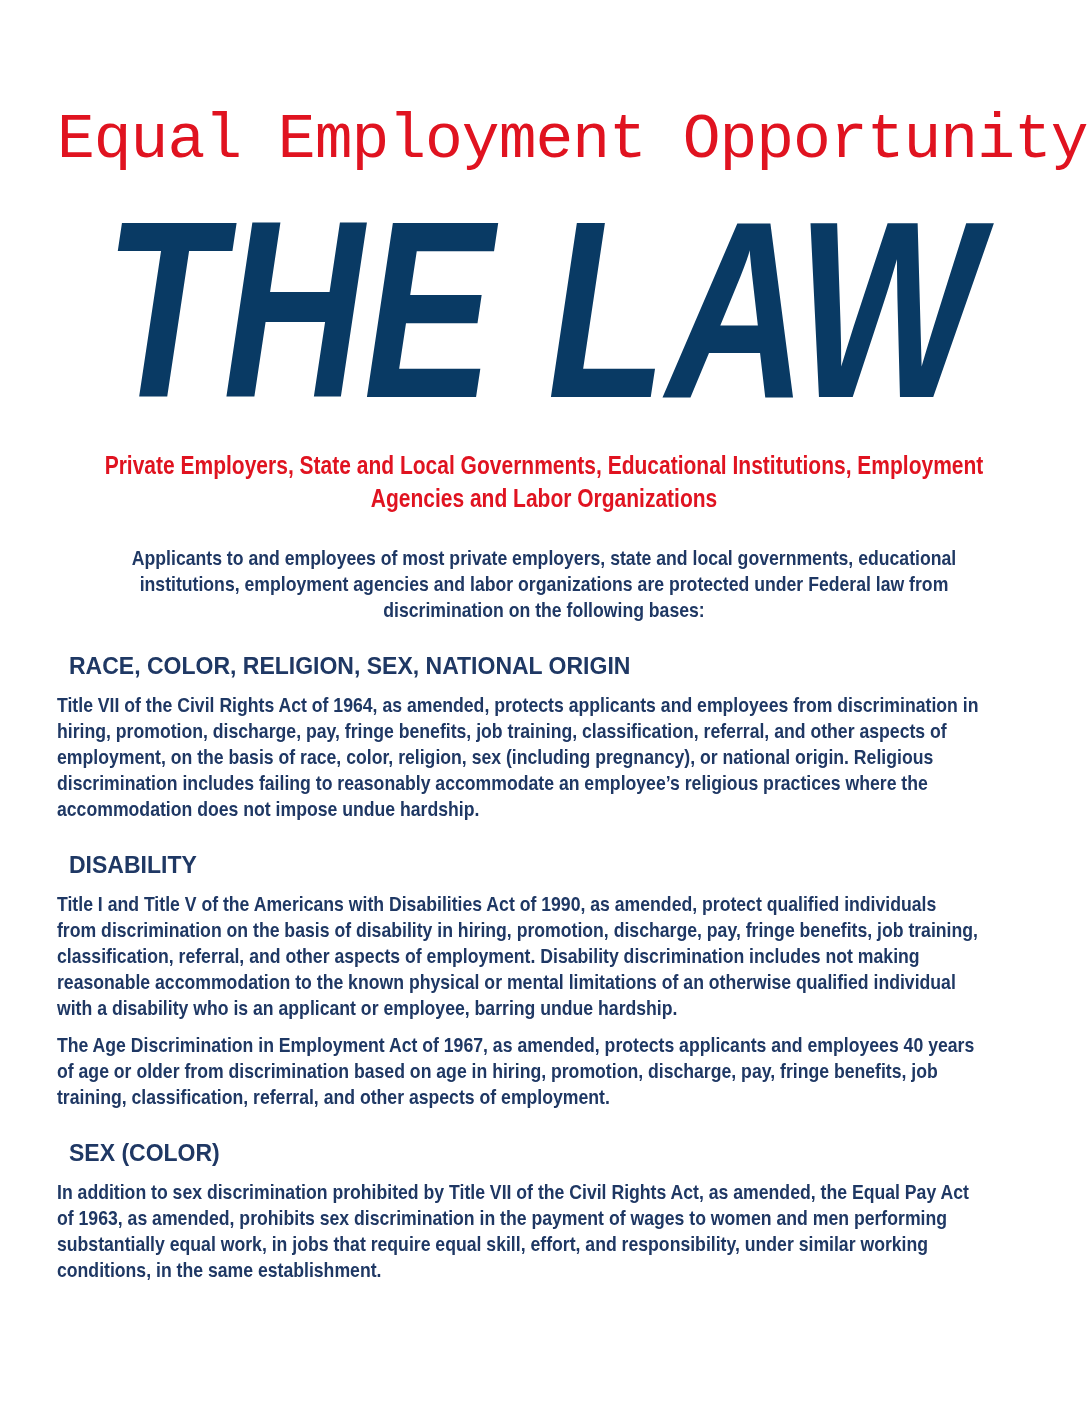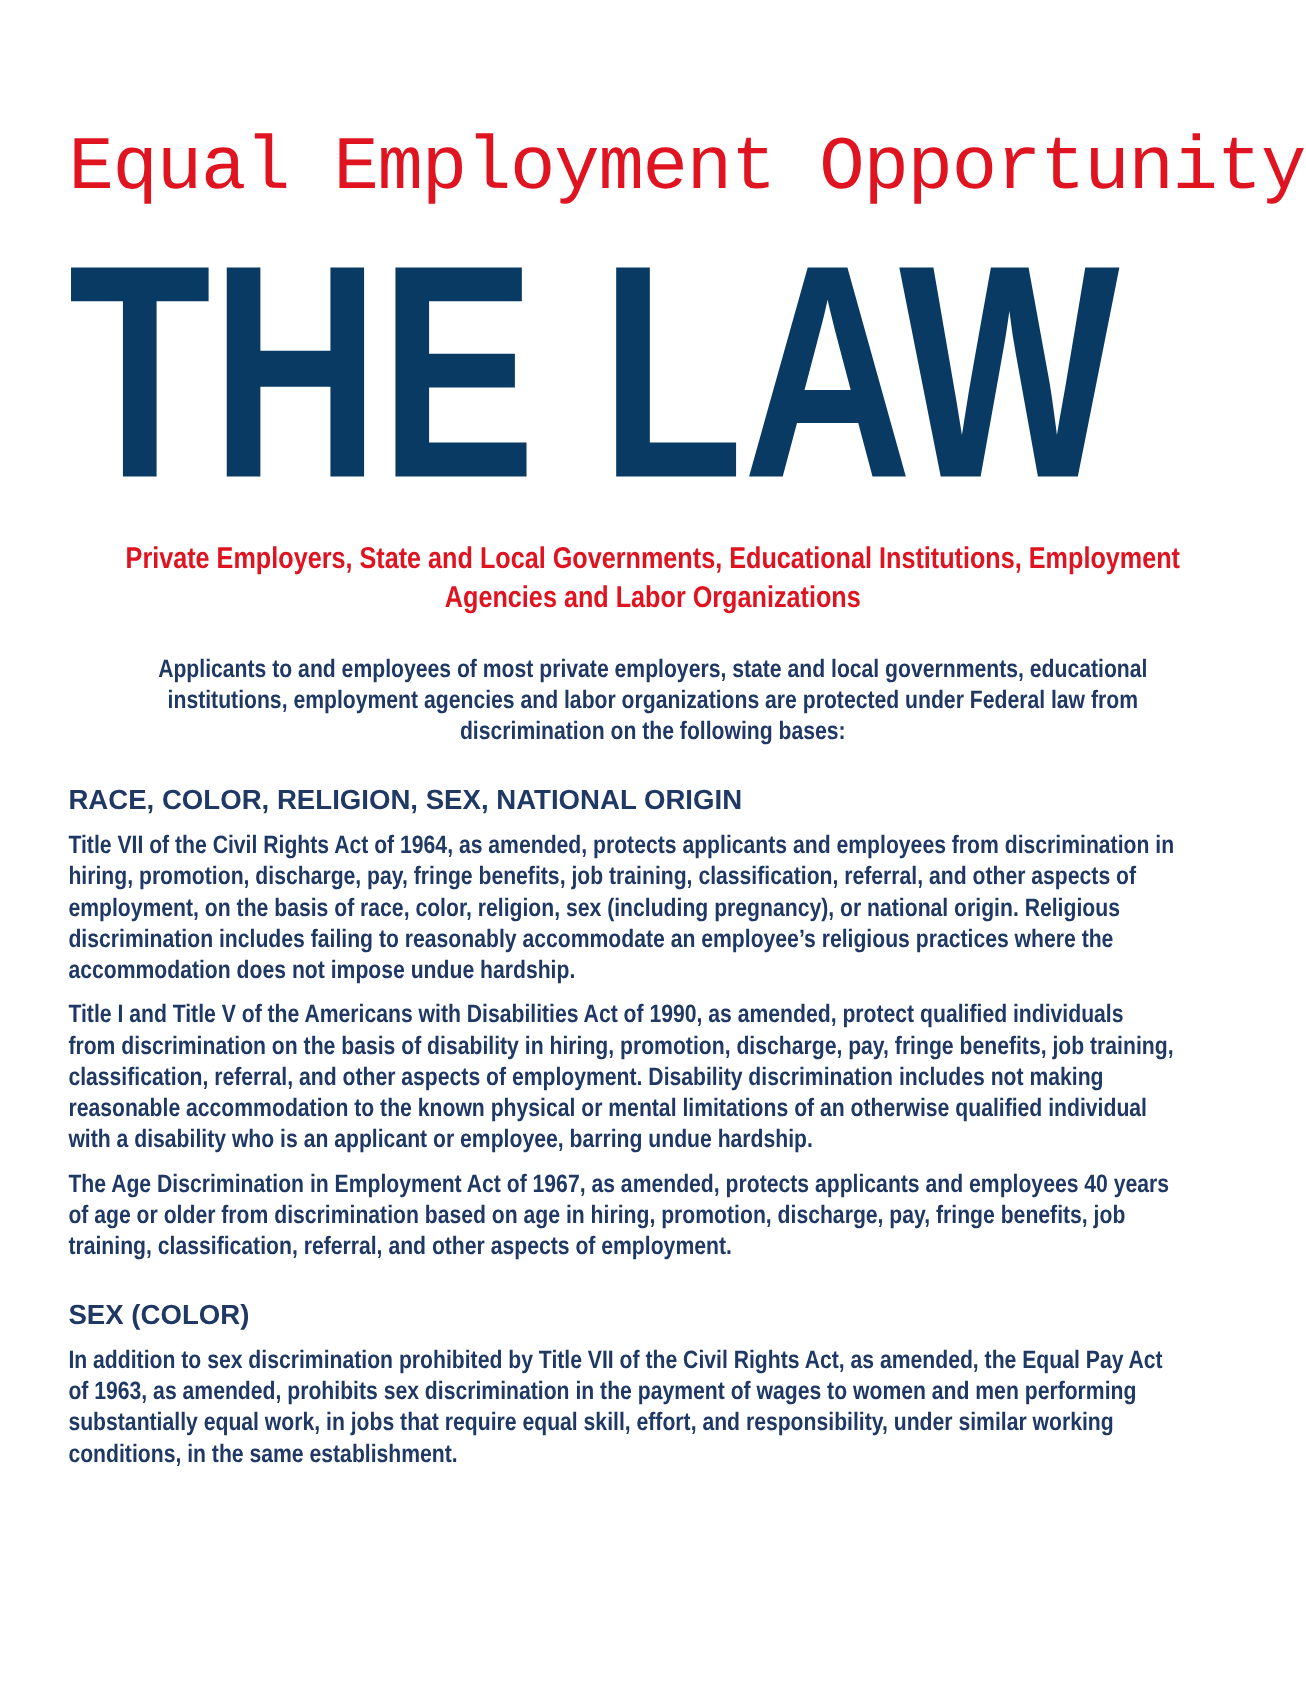--- a/index.html
+++ b/index.html
@@ -18,22 +18,23 @@
     font-weight: normal;
     font-size: 63px;
     line-height: 1.12;
     color: #e01320;
     text-align: center;
     white-space: nowrap;
     letter-spacing: -1px;
   }
   .law-wrap {
     margin-top: 36px;
-    text-align: left;
+    text-align: center;
     height: 192px;
+    font-style: italic;
   }
   .law-wrap svg { overflow: visible; }
   .law-wrap text {
     font-family: "Liberation Sans", sans-serif;
     font-weight: bold;
     fill: #093a64;
   }
   
   .condense {
     width: 1160px;
@@ -61,20 +62,21 @@
     line-height: 26px;
     color: #1f3864;
   }
   .section-heading {
     margin-top: 29px;
     font-weight: bold;
     font-size: 23px;
     line-height: 29px;
     color: #1f3864;
     letter-spacing: 0px;
+    margin-left: 12px;
   }
   .section-body {
     margin-top: 11px;
     font-weight: bold;
     font-size: 21px;
     line-height: 26px;
     color: #1f3864;
   }
 </style>
 </head>
@@ -100,20 +102,21 @@
   <div>
     <div class="section-heading">RACE, COLOR, RELIGION, SEX, NATIONAL ORIGIN</div>
     <div class="section-body condense">Title VII of the Civil Rights Act of 1964, as amended, protects applicants and employees from discrimination in
 hiring, promotion, discharge, pay, fringe benefits, job training, classification, referral, and other aspects of
 employment, on the basis of race, color, religion, sex (including pregnancy), or national origin. Religious
 discrimination includes failing to reasonably accommodate an employee’s religious practices where the
 accommodation does not impose undue hardship.</div>
   </div>
 
   <div>
+    <div class="section-heading">DISABILITY</div>
     <div class="section-body condense">Title I and Title V of the Americans with Disabilities Act of 1990, as amended, protect qualified individuals
 from discrimination on the basis of disability in hiring, promotion, discharge, pay, fringe benefits, job training,
 classification, referral, and other aspects of employment. Disability discrimination includes not making
 reasonable accommodation to the known physical or mental limitations of an otherwise qualified individual
 with a disability who is an applicant or employee, barring undue hardship.</div>
   </div>
 
   <div>
     <div class="section-body condense">The Age Discrimination in Employment Act of 1967, as amended, protects applicants and employees 40 years
 of age or older from discrimination based on age in hiring, promotion, discharge, pay, fringe benefits, job

